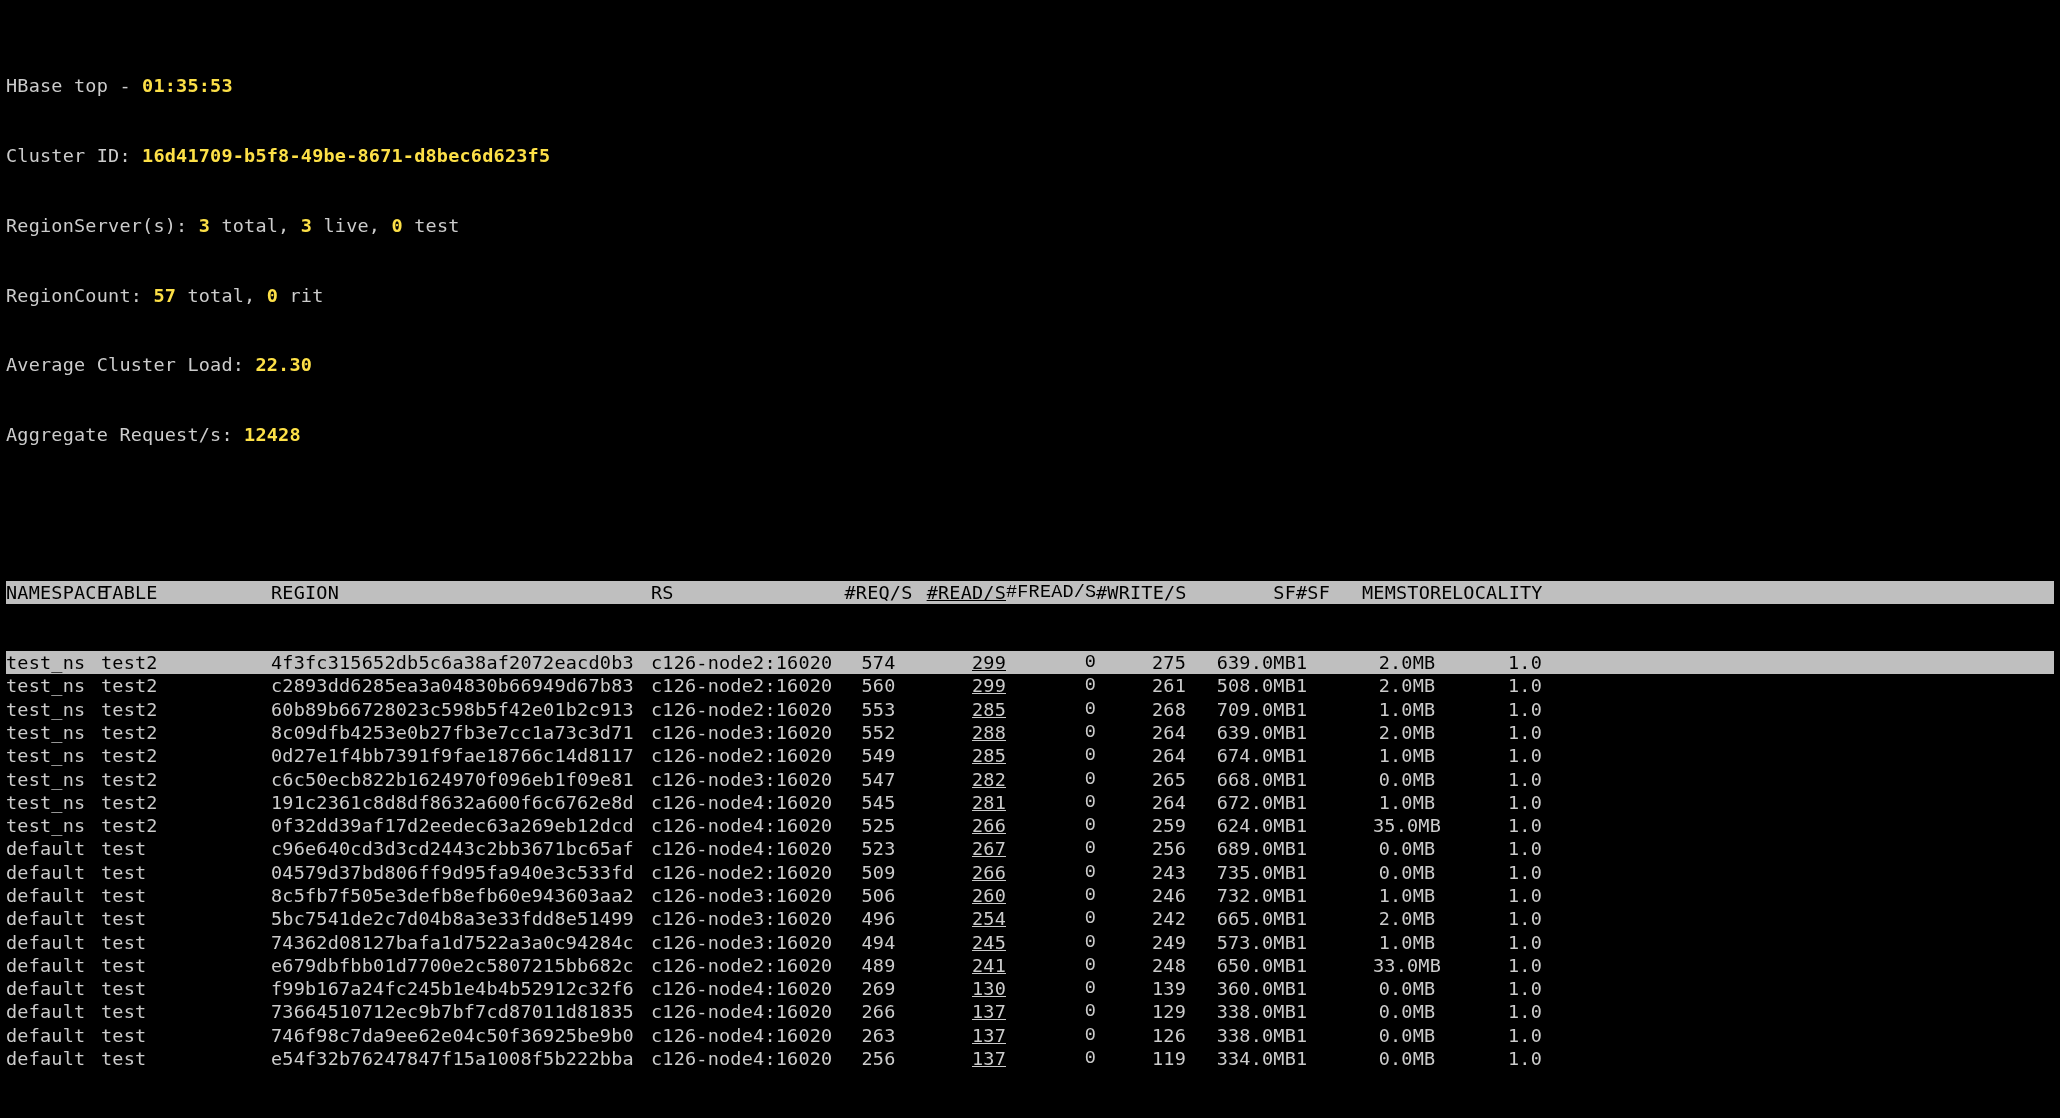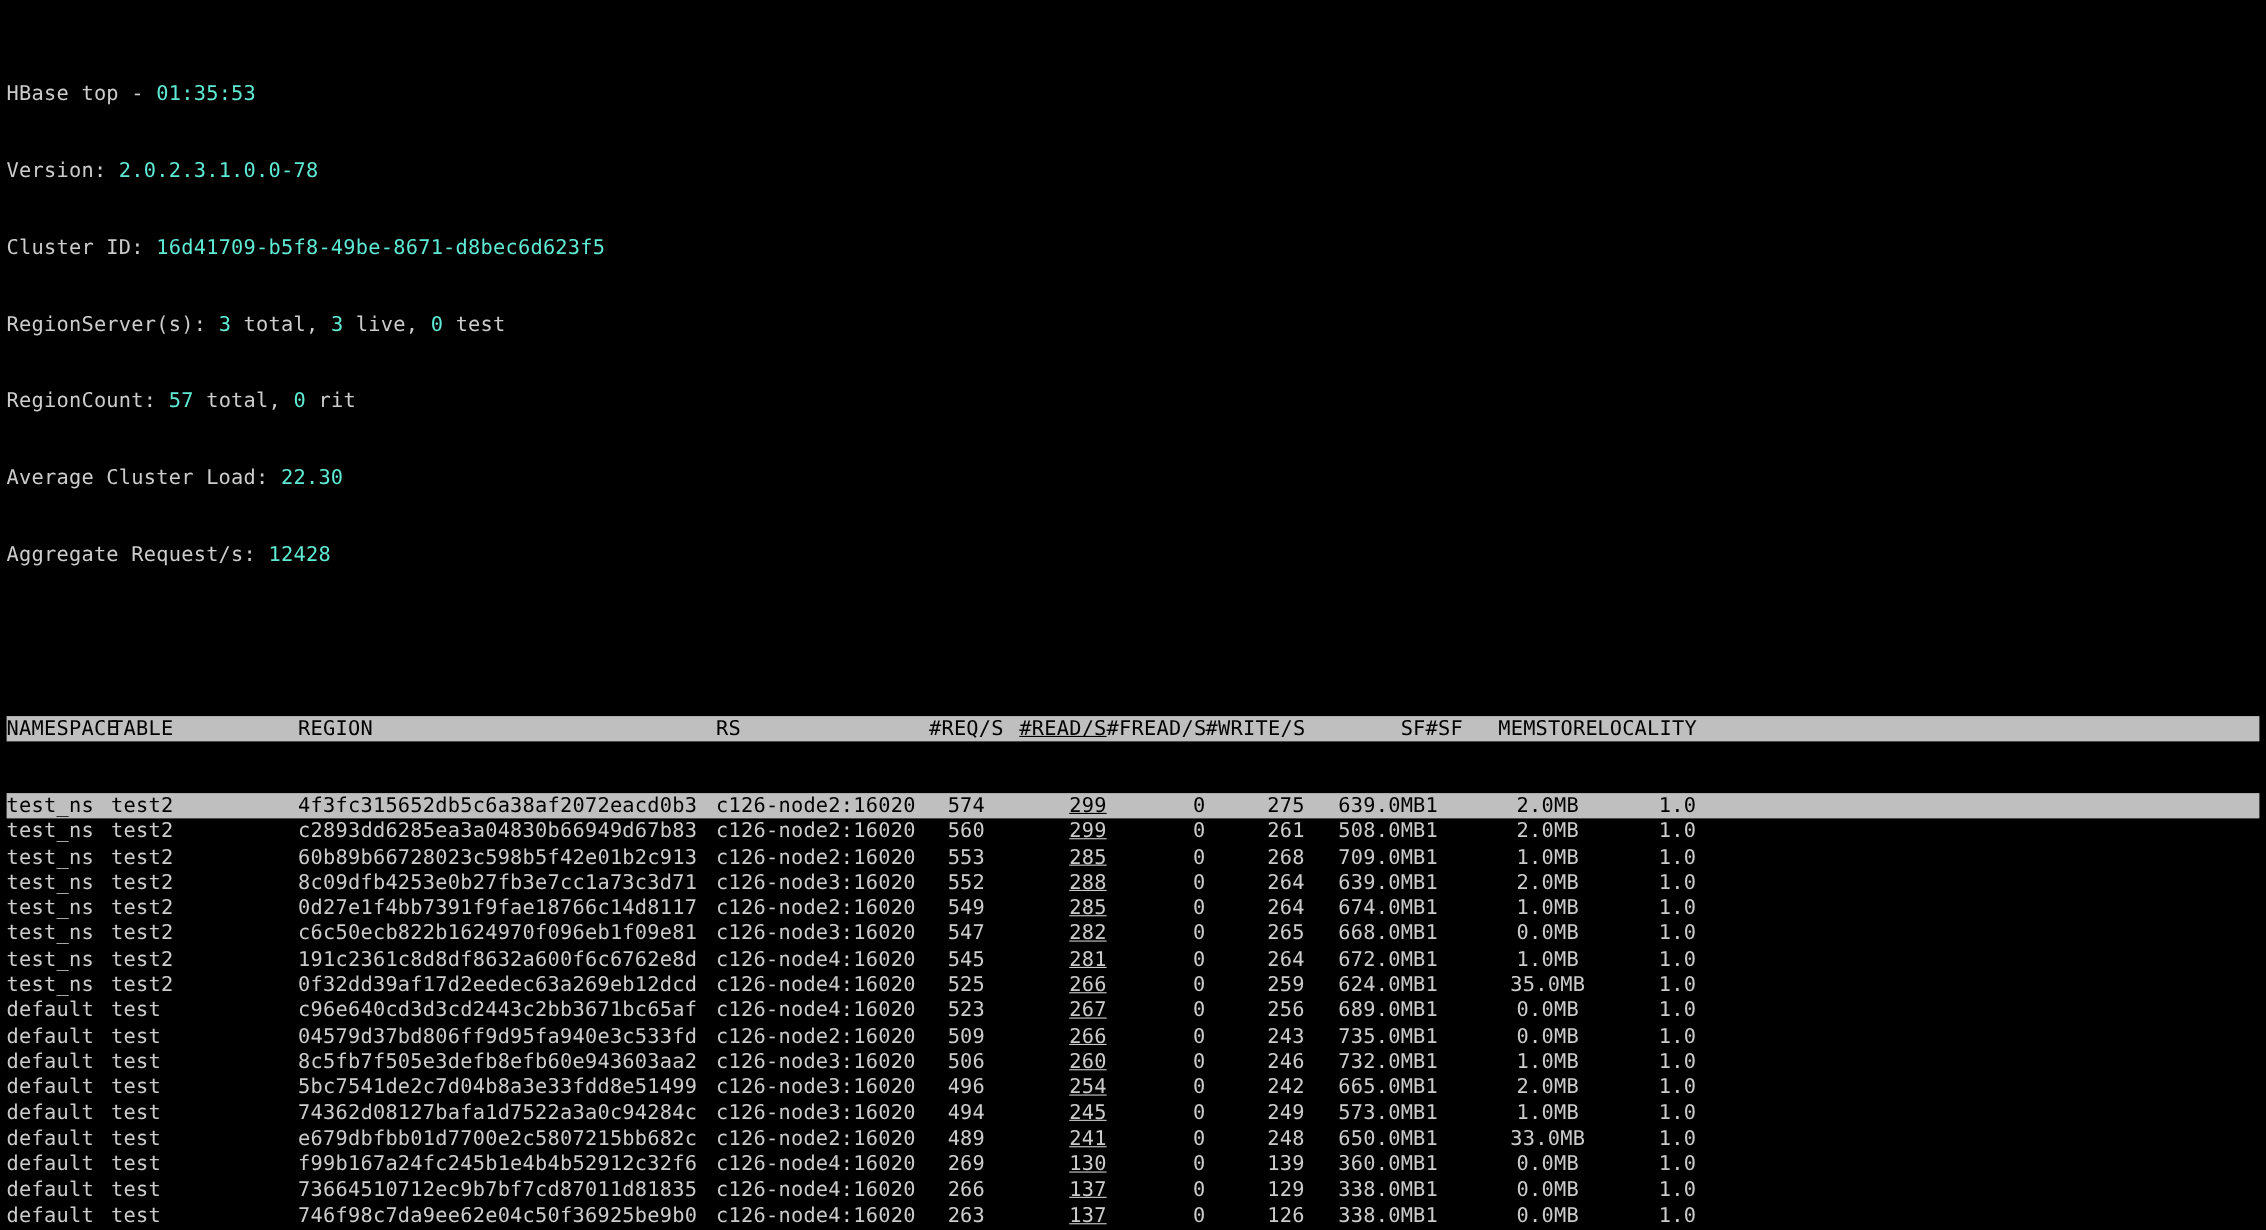--- a/index.html
+++ b/index.html
@@ -9,51 +9,48 @@
     color: #ccc;
     font-family: "Menlo", "Consolas", "DejaVu Sans Mono", monospace;
     font-size: 18.5px;
     line-height: 1.26;
     letter-spacing: 0.2px;
   }
   .screen {
     padding: 4px 6px;
     white-space: pre;
   }
-  .bold { color: #5eead4; font-weight: 400; }
+  .bold { color: #fde047; font-weight: 700; }
   .row { display: flex; }
   .hdrbar, .selbar {
     background: #bfbfbf;
     color: #000;
   }
   
   .c-ns       { width: 95px;  padding-right: 0; }
   .c-table    { width: 170px; }
   .c-region   { width: 340px; }
   .c-rs       { width: 190px; margin-left: 40px; }
   .c-reqs     { width: 75px;  text-align: center; }
   .c-reads    { width: 90px;  text-align: right; text-decoration: underline; }
-  .c-freads   { width: 90px;  text-align: right; }
+  .c-freads   { width: 90px;  text-align: right; font-family: Liberation Mono, monospace; }
   .c-writes   { width: 90px;  text-align: right; }
   .c-sf       { width: 110px; text-align: right; }
   .c-nsf      { width: 50px;  text-align: left; }
   .c-mem      { width: 90px;  text-align: center; padding-left: 16px; }
   .c-loc      { width: 90px;  text-align: right; }
   .tbl { margin-top: 18px; }
 </style>
 </head>
 <body>
 
 <div class="screen">
 
   <div class="row">
     <span>HBase top - </span><span class="bold">01:35:53</span>
-  </div>
-  <div class="row">
-    <span>Version: </span><span class="bold">2.0.2.3.1.0.0-78</span>
   </div>
   <div class="row">
     <span>Cluster ID: </span><span class="bold">16d41709-b5f8-49be-8671-d8bec6d623f5</span>
   </div>
   <div class="row">
     <span>RegionServer(s): </span><span class="bold">3</span><span> total, </span><span class="bold">3</span><span> live, </span><span class="bold">0</span><span> test</span>
   </div>
   <div class="row">
     <span>RegionCount: </span><span class="bold">57</span><span> total, </span><span class="bold">0</span><span> rit</span>
   </div>

